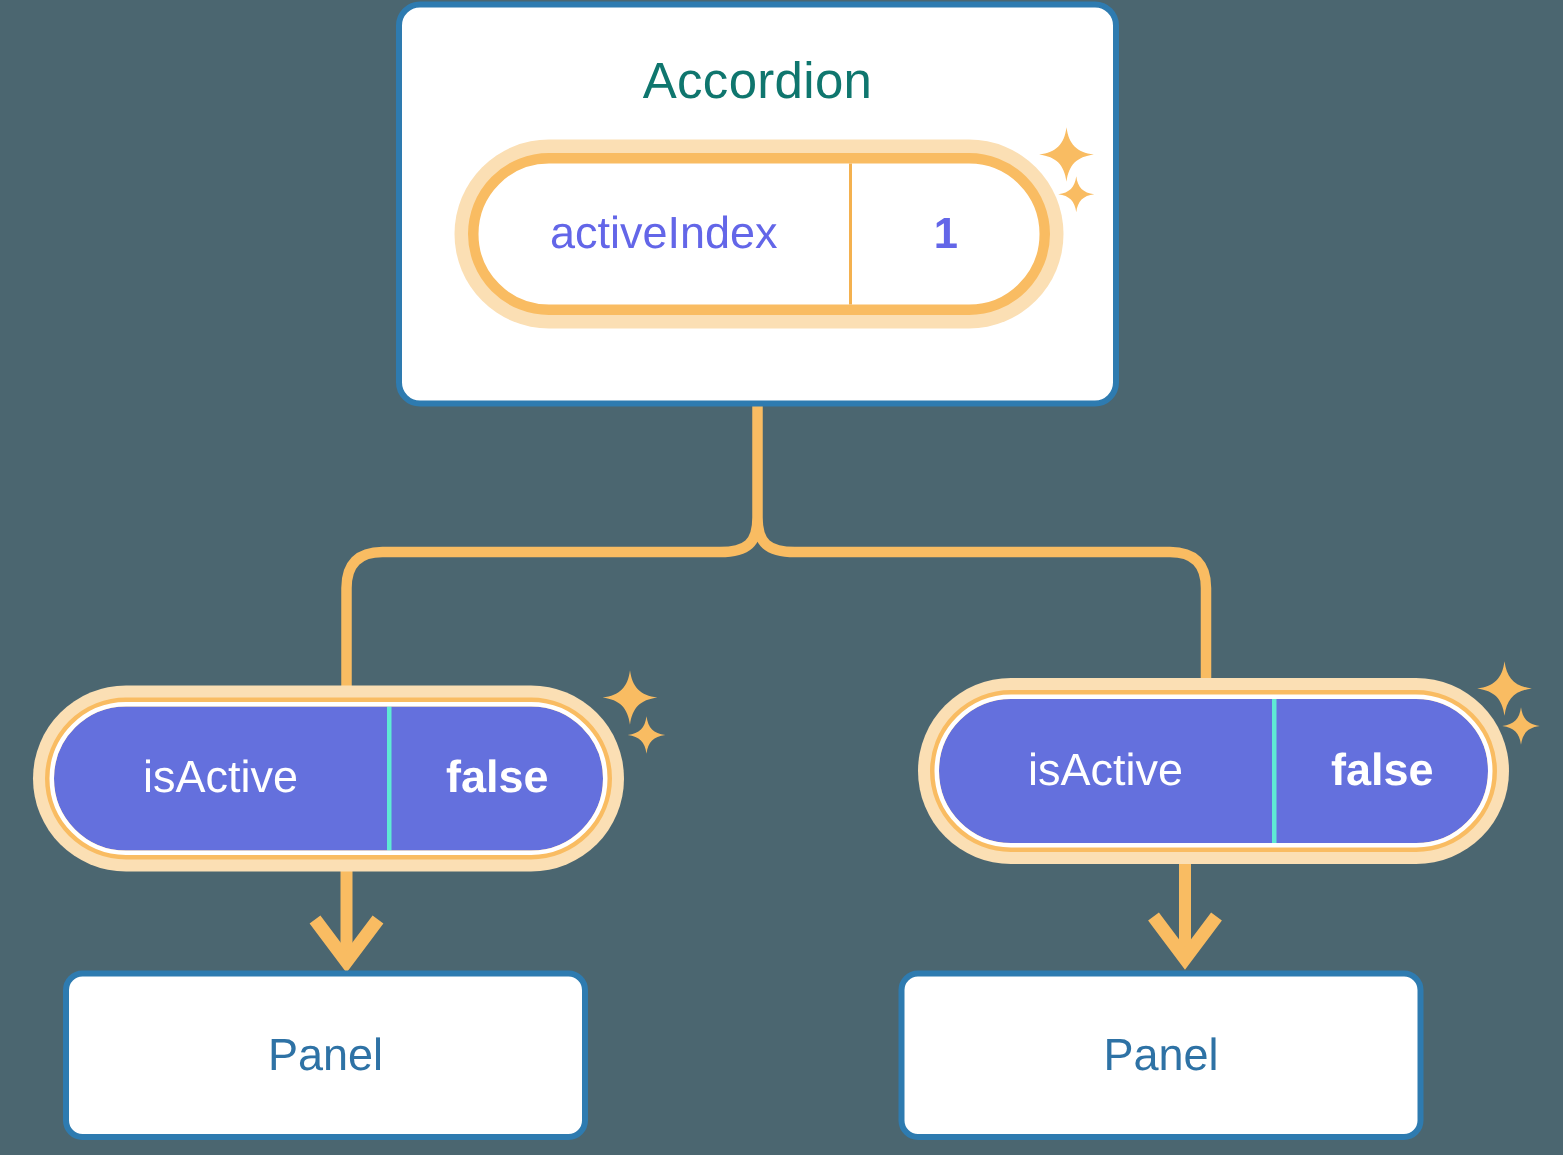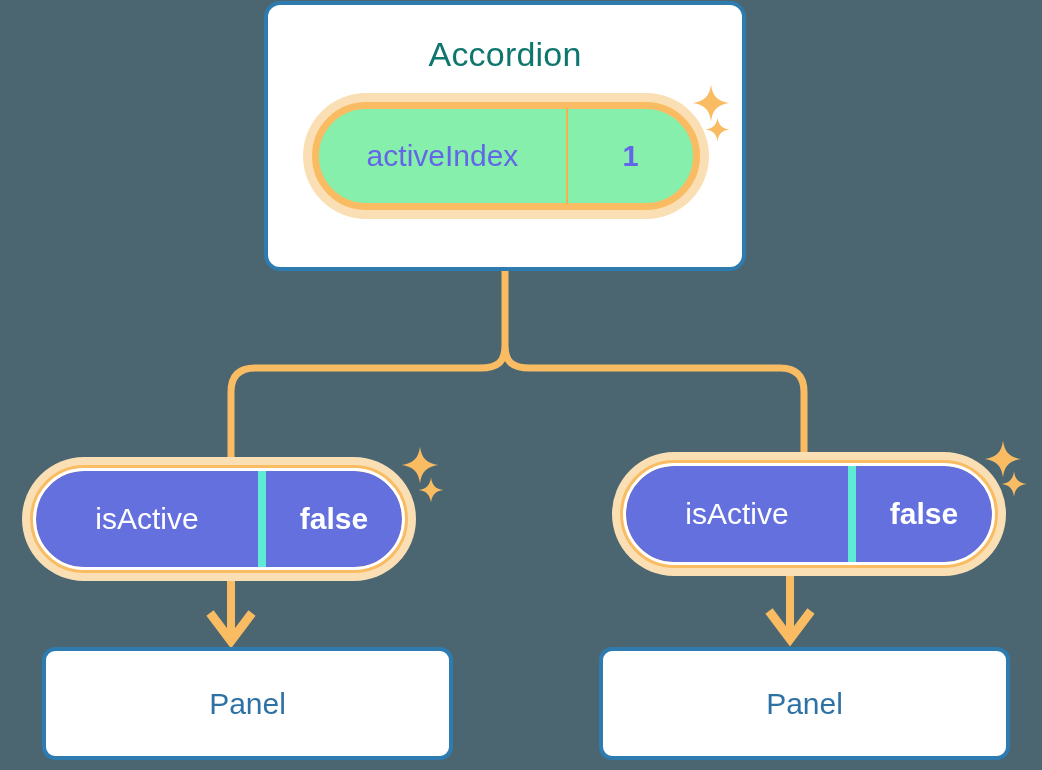--- a/index.html
+++ b/index.html
@@ -55,21 +55,21 @@
     width: 100%;
     text-align: center;
     color: #0f766e;
     font-size: 34px;
     font-weight: 400;
     letter-spacing: 0.2px;
   }
 
   
   .panel-card {
-    width: 411px;
+    width: 350px;
     height: 113px;
     border-radius: 13px;
     padding-left: 33px;
   }
   #panel-left  { left: 42px;  top: 647px; }
   #panel-right { left: 599px; top: 647px; }
   .panel-card .card-title {
     position: absolute;
     left: 0;
     top: 0;
@@ -100,36 +100,36 @@
     align-items: center;
     justify-content: center;
     box-sizing: border-box;
     white-space: nowrap;
   }
   .pill .seg-key { font-weight: 400; }
   .pill .seg-val { font-weight: 700; }
 
   
   .pill.pill-light {
-    background: #86efac;
+    background: #ffffff;
   }
   .pill.pill-light .seg { color: #6366e8; }
   .pill.pill-light .seg-val {
     border-left: 2px solid #f4b14f;
   }
 
   
   .pill.pill-solid {
     background: #6470dd;
     border-width: 6px;
     box-shadow: 0 0 0 8px #fbdfb4;
   }
   .pill.pill-solid .seg { color: #ffffff; }
   .pill.pill-solid .seg-val {
-    border-left: 8px solid #5eead4;
+    border-left: 3px solid #5eead4;
   }
   
   .pill.pill-solid::before {
     content: "";
     position: absolute;
     left: -3px; top: -3px; right: -3px; bottom: -3px;
     border: 3px solid #ffffff;
     border-radius: 999px;
     pointer-events: none;
   }

